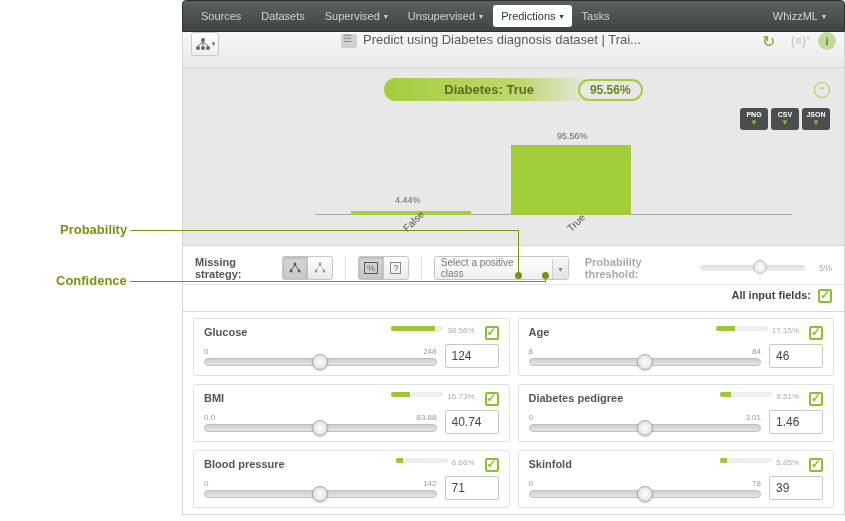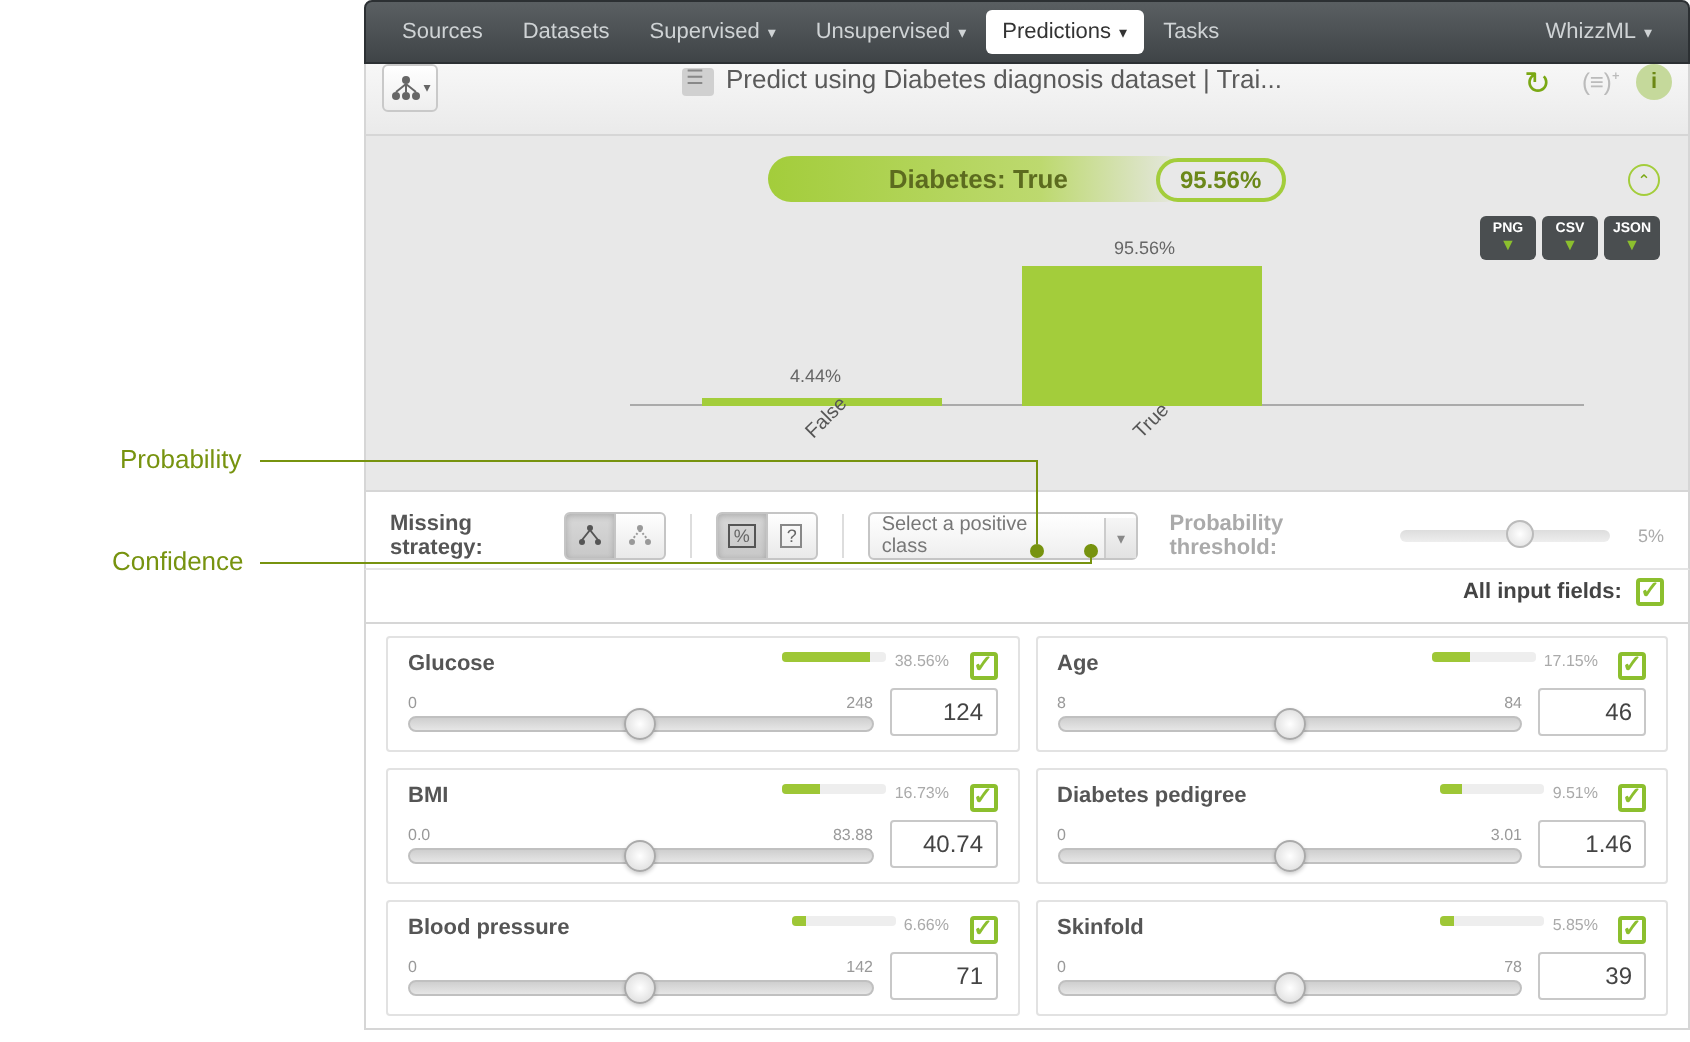--- a/index.html
+++ b/index.html
@@ -1,36 +1,36 @@
 <!DOCTYPE html>
 <html><head>
 <meta charset="utf-8">
 <style>
 *{box-sizing:border-box;margin:0;padding:0;font-family:-apple-system,BlinkMacSystemFont,"Segoe UI",Arial,sans-serif}
 body{background:#fff;width:845px;height:521px;position:relative;overflow:hidden}
 .annotations{position:absolute;left:0;top:0;width:182px;height:100%;pointer-events:none;z-index:100}
-.ann-label{position:absolute;color:#77930f;font-size:13px;font-weight:400}
+.ann-label{position:absolute;color:#77930f;font-size:13px;font-weight:700}
 .ann-line{position:absolute;background:#77930f}
 .ann-dot{position:absolute;width:7px;height:7px;border-radius:50%;background:#77930f}
 .app{position:absolute;left:182px;top:0;width:663px;height:521px}
 .topnav{background:linear-gradient(#5a5f62,#3f4447);height:32px;display:flex;align-items:center;padding:0 8px;border-radius:4px 4px 0 0;border:1px solid #2c3033}
 .nav-item{color:#cfd3d5;font-size:11px;padding:0 10px;height:32px;display:flex;align-items:center;cursor:pointer}
 .nav-item.active{background:#fff;color:#333;border-radius:3px;height:22px;padding:0 8px;font-weight:500}
 .nav-item .caret{margin-left:4px;font-size:8px}
 .nav-spacer{flex:1}
 .toolbar{background:linear-gradient(#f7f7f7,#eaeaea);height:36px;border:1px solid #d6d6d6;border-top:none;display:flex;align-items:flex-start;padding:0 8px}
 .tb-ico{width:28px;height:24px;background:linear-gradient(#fff,#eee);border:1px solid #c9c9c9;border-radius:3px;margin-right:4px;display:flex;align-items:center;justify-content:center;color:#666;font-size:11px}
 .tb-title{flex:1;text-align:center;color:#5a5a5a;font-size:13px;font-weight:500}
 .tb-title-ico{display:inline-block;width:16px;height:14px;background:#d0d0d0;border-radius:2px;vertical-align:middle;margin-right:6px;position:relative}
 .tb-title-ico::after{content:"☰";position:absolute;left:2px;top:-1px;font-size:10px;color:#888}
 .tb-reload{width:22px;height:22px;color:#7aa814;font-size:16px;margin:0 3px}
 .tb-eq{color:#bbb;font-size:12px;margin:0 4px}
 .tb-info{width:18px;height:18px;border-radius:50%;background:#c5d99b;color:#6c8815;font-size:11px;display:flex;align-items:center;justify-content:center;font-weight:bold;margin-left:4px}
 .chart-area{background:#e8e8e8;border:1px solid #d6d6d6;border-top:none;padding:10px 12px;position:relative;height:178px}
-.pred-pill{display:flex;justify-content:center;align-items:center;margin-bottom:12px}
+.pred-pill{display:flex;justify-content:center;align-items:center;margin-bottom:24px}
 .pill-main{background:linear-gradient(90deg,#a3cd3b 0%,#bdd96f 65%,#e8e8e8 100%);color:#5c6b1f;font-size:13px;font-weight:bold;padding:4px 60px;border-radius:14px;position:relative}
 .pill-pct{background:#e8e8e8;border:2px solid #a3cd3b;color:#6b8819;font-weight:bold;font-size:12px;padding:2px 10px;border-radius:12px;margin-left:-16px;z-index:2}
 .collapse-btn{position:absolute;right:14px;top:14px;width:16px;height:16px;border:1px solid #a3cd3b;border-radius:50%;display:flex;align-items:center;justify-content:center;color:#7aa814;font-size:8px}
 .export-btns{position:absolute;right:14px;top:40px;display:flex;gap:3px}
 .exp-btn{width:28px;height:22px;background:#4a4e50;border-radius:3px;color:#fff;font-size:7px;font-weight:bold;display:flex;flex-direction:column;align-items:center;justify-content:center;line-height:1}
 .exp-btn .arrow{color:#8cbf2e;font-size:8px;margin-top:1px}
 .bars{position:relative;height:110px;margin-top:6px}
 .bar-axis{position:absolute;bottom:20px;left:120px;right:40px;height:1px;background:#aaa}
 .bar{position:absolute;bottom:20px;background:#a3cd3b}
 .bar.false{left:156px;width:120px;height:4px}
@@ -59,21 +59,21 @@
 .field-hdr{display:flex;align-items:flex-start;margin-bottom:4px}
 .field-name{font-size:11px;font-weight:bold;color:#555}
 .field-imp-bar{width:52px;height:5px;background:#eee;border-radius:2px;margin-left:auto;margin-right:4px;overflow:hidden}
 .field-imp-bar .fill{height:100%;background:#9ec736}
 .field-imp-txt{font-size:8px;color:#aaa;margin-right:6px}
 .field-body{display:flex;align-items:center;gap:8px}
 .range-side{flex:1}
 .range-minmax{display:flex;justify-content:space-between;font-size:8px;color:#999;margin-bottom:2px}
 .range-track{height:8px;background:linear-gradient(#cfcfcf,#e6e6e6);border-radius:4px;border:1px solid #c0c0c0;position:relative}
 .range-knob{position:absolute;width:16px;height:16px;background:radial-gradient(#fff,#d8d8d8);border:1px solid #aaa;border-radius:50%;top:-5px;left:50%;margin-left:-8px;box-shadow:0 1px 2px rgba(0,0,0,.2)}
-.field-val{width:54px;height:24px;border:1px solid #c8c8c8;border-radius:2px;text-align:right;padding:0 6px;font-size:12px;color:#444;background:#fff}
+.field-val{width:54px;height:24px;border:1px solid #c8c8c8;border-radius:2px;text-align:left;padding:0 6px;font-size:12px;color:#444;background:#fff}
 svg.tree-ico{width:16px;height:14px}
 </style>
 </head>
 <body>
 
 <div class="annotations">
   <div class="ann-label" style="left:60px;top:222px">Probability</div>
   <div class="ann-line" style="left:130px;top:230px;width:388px;height:1px"></div>
   <div class="ann-line" style="left:518px;top:230px;width:1px;height:42px"></div>
   <div class="ann-dot" style="left:515px;top:272px"></div>

